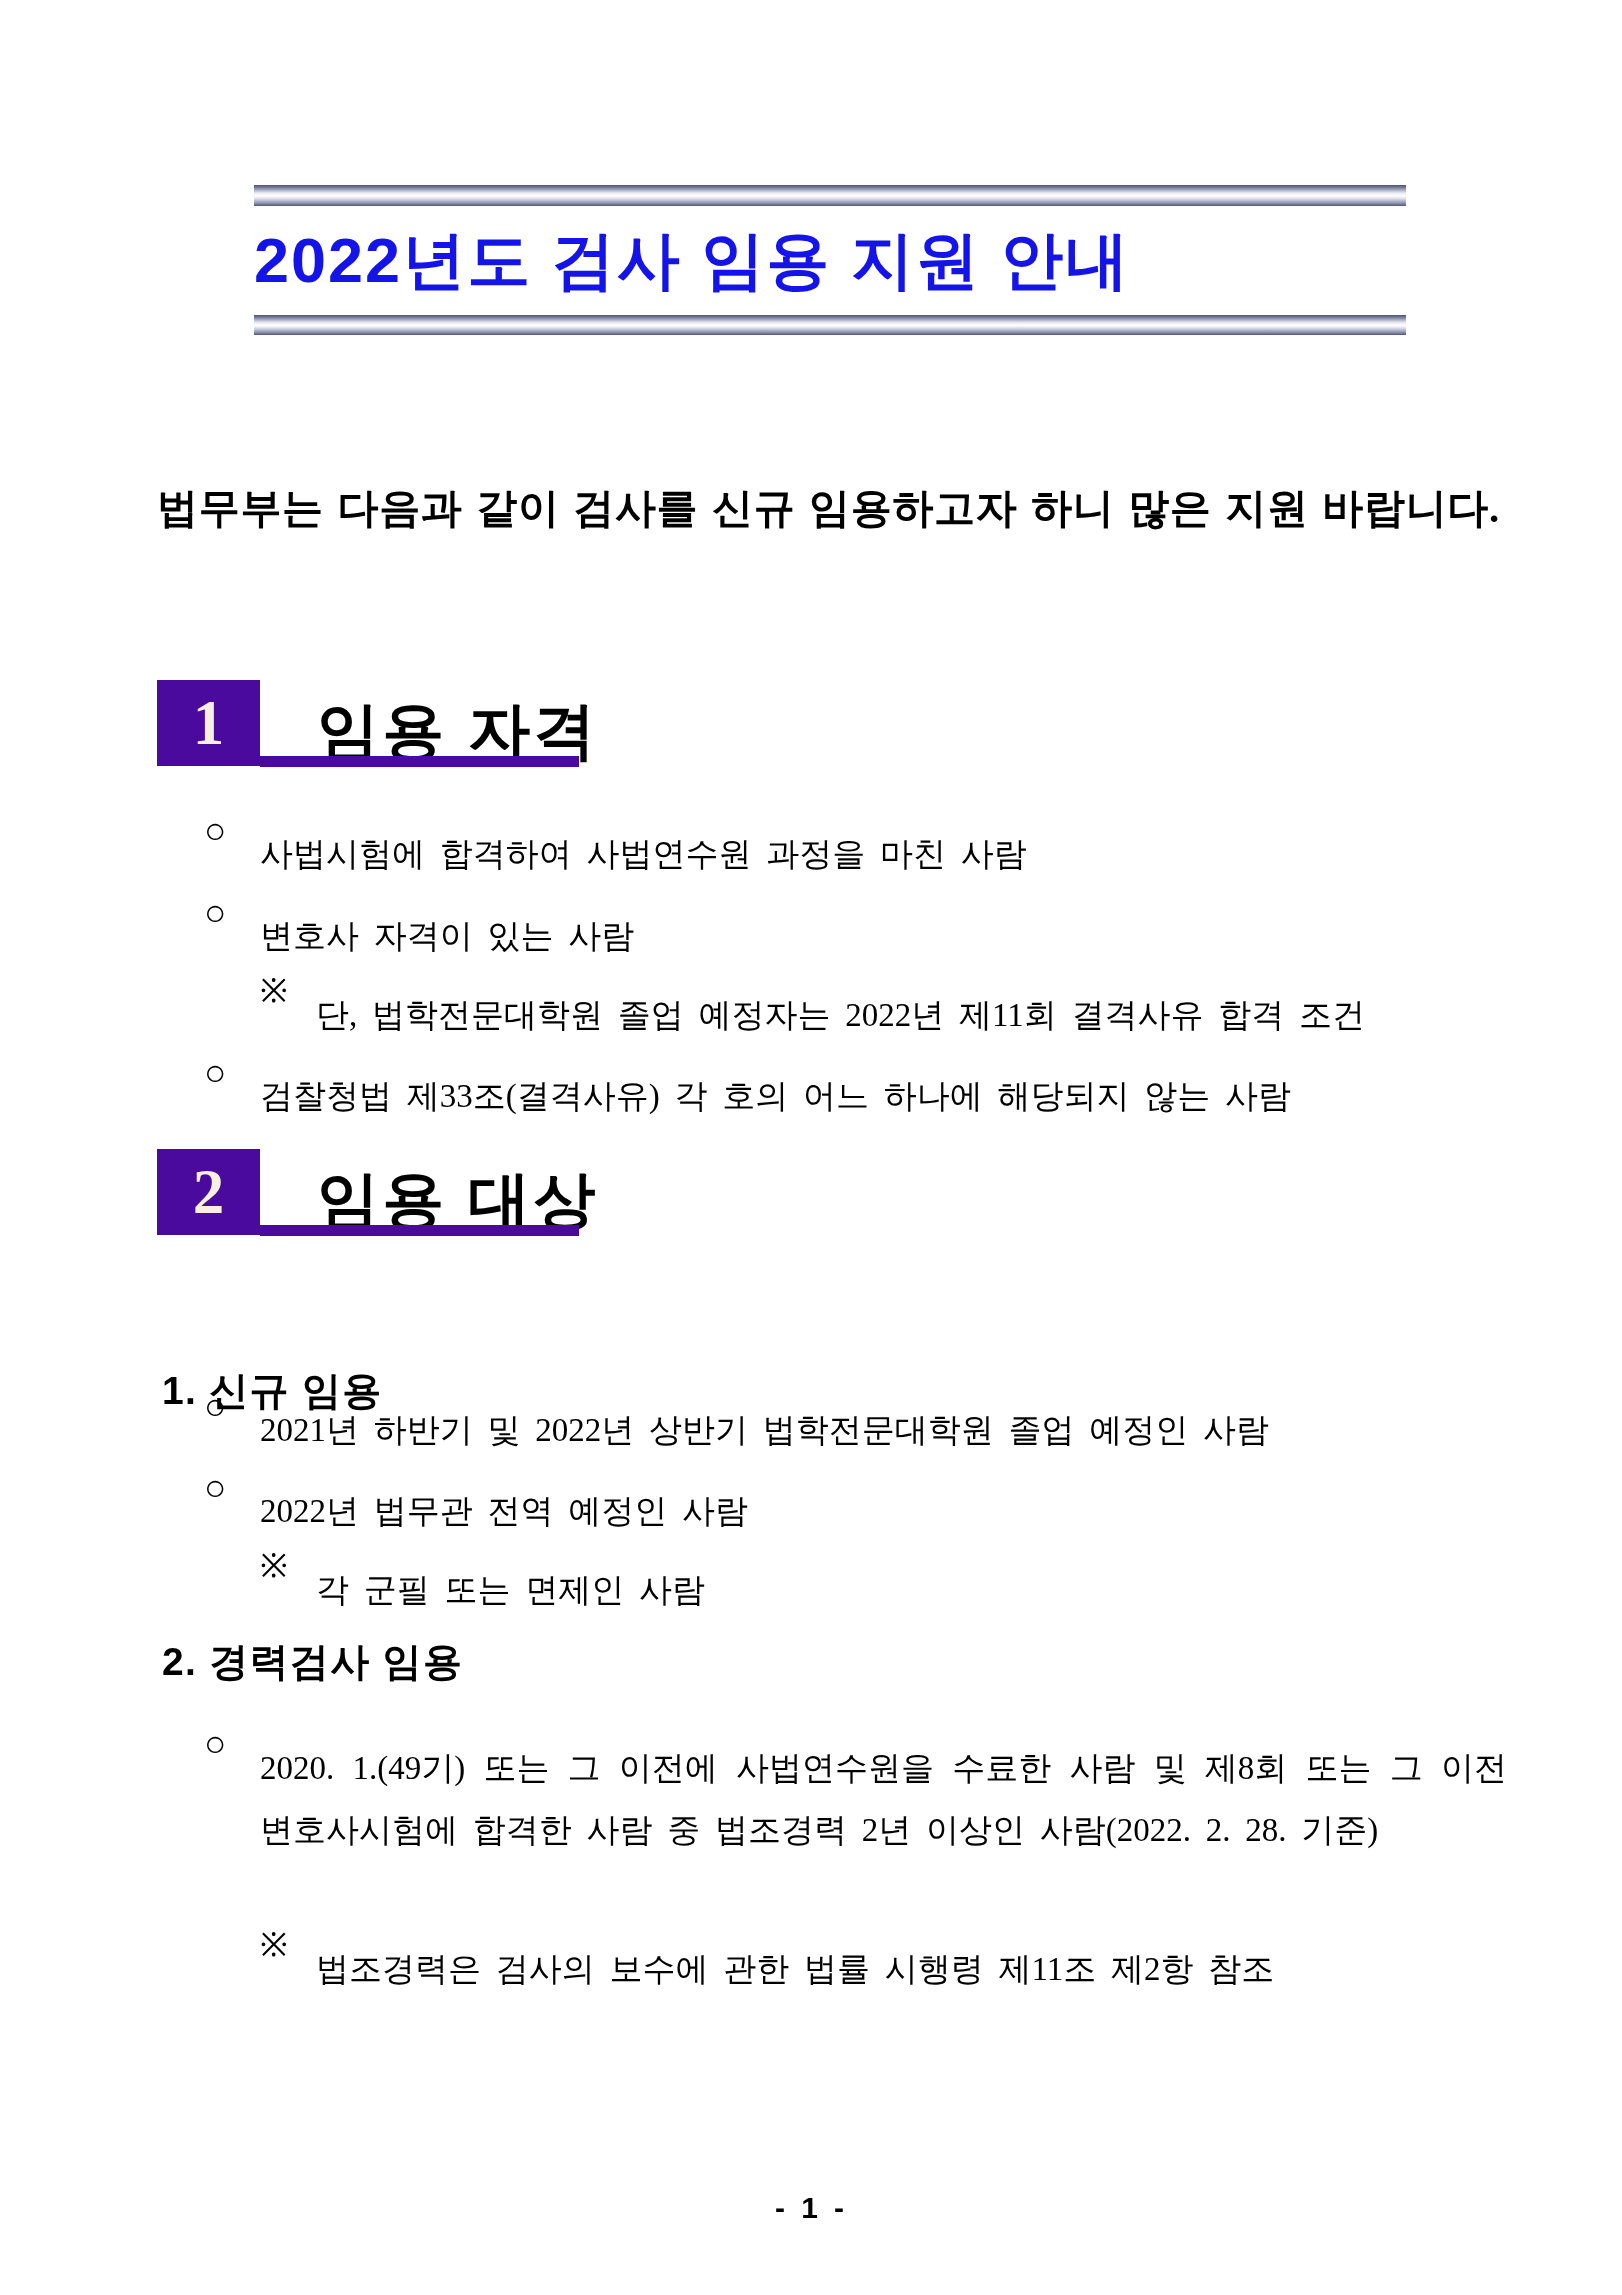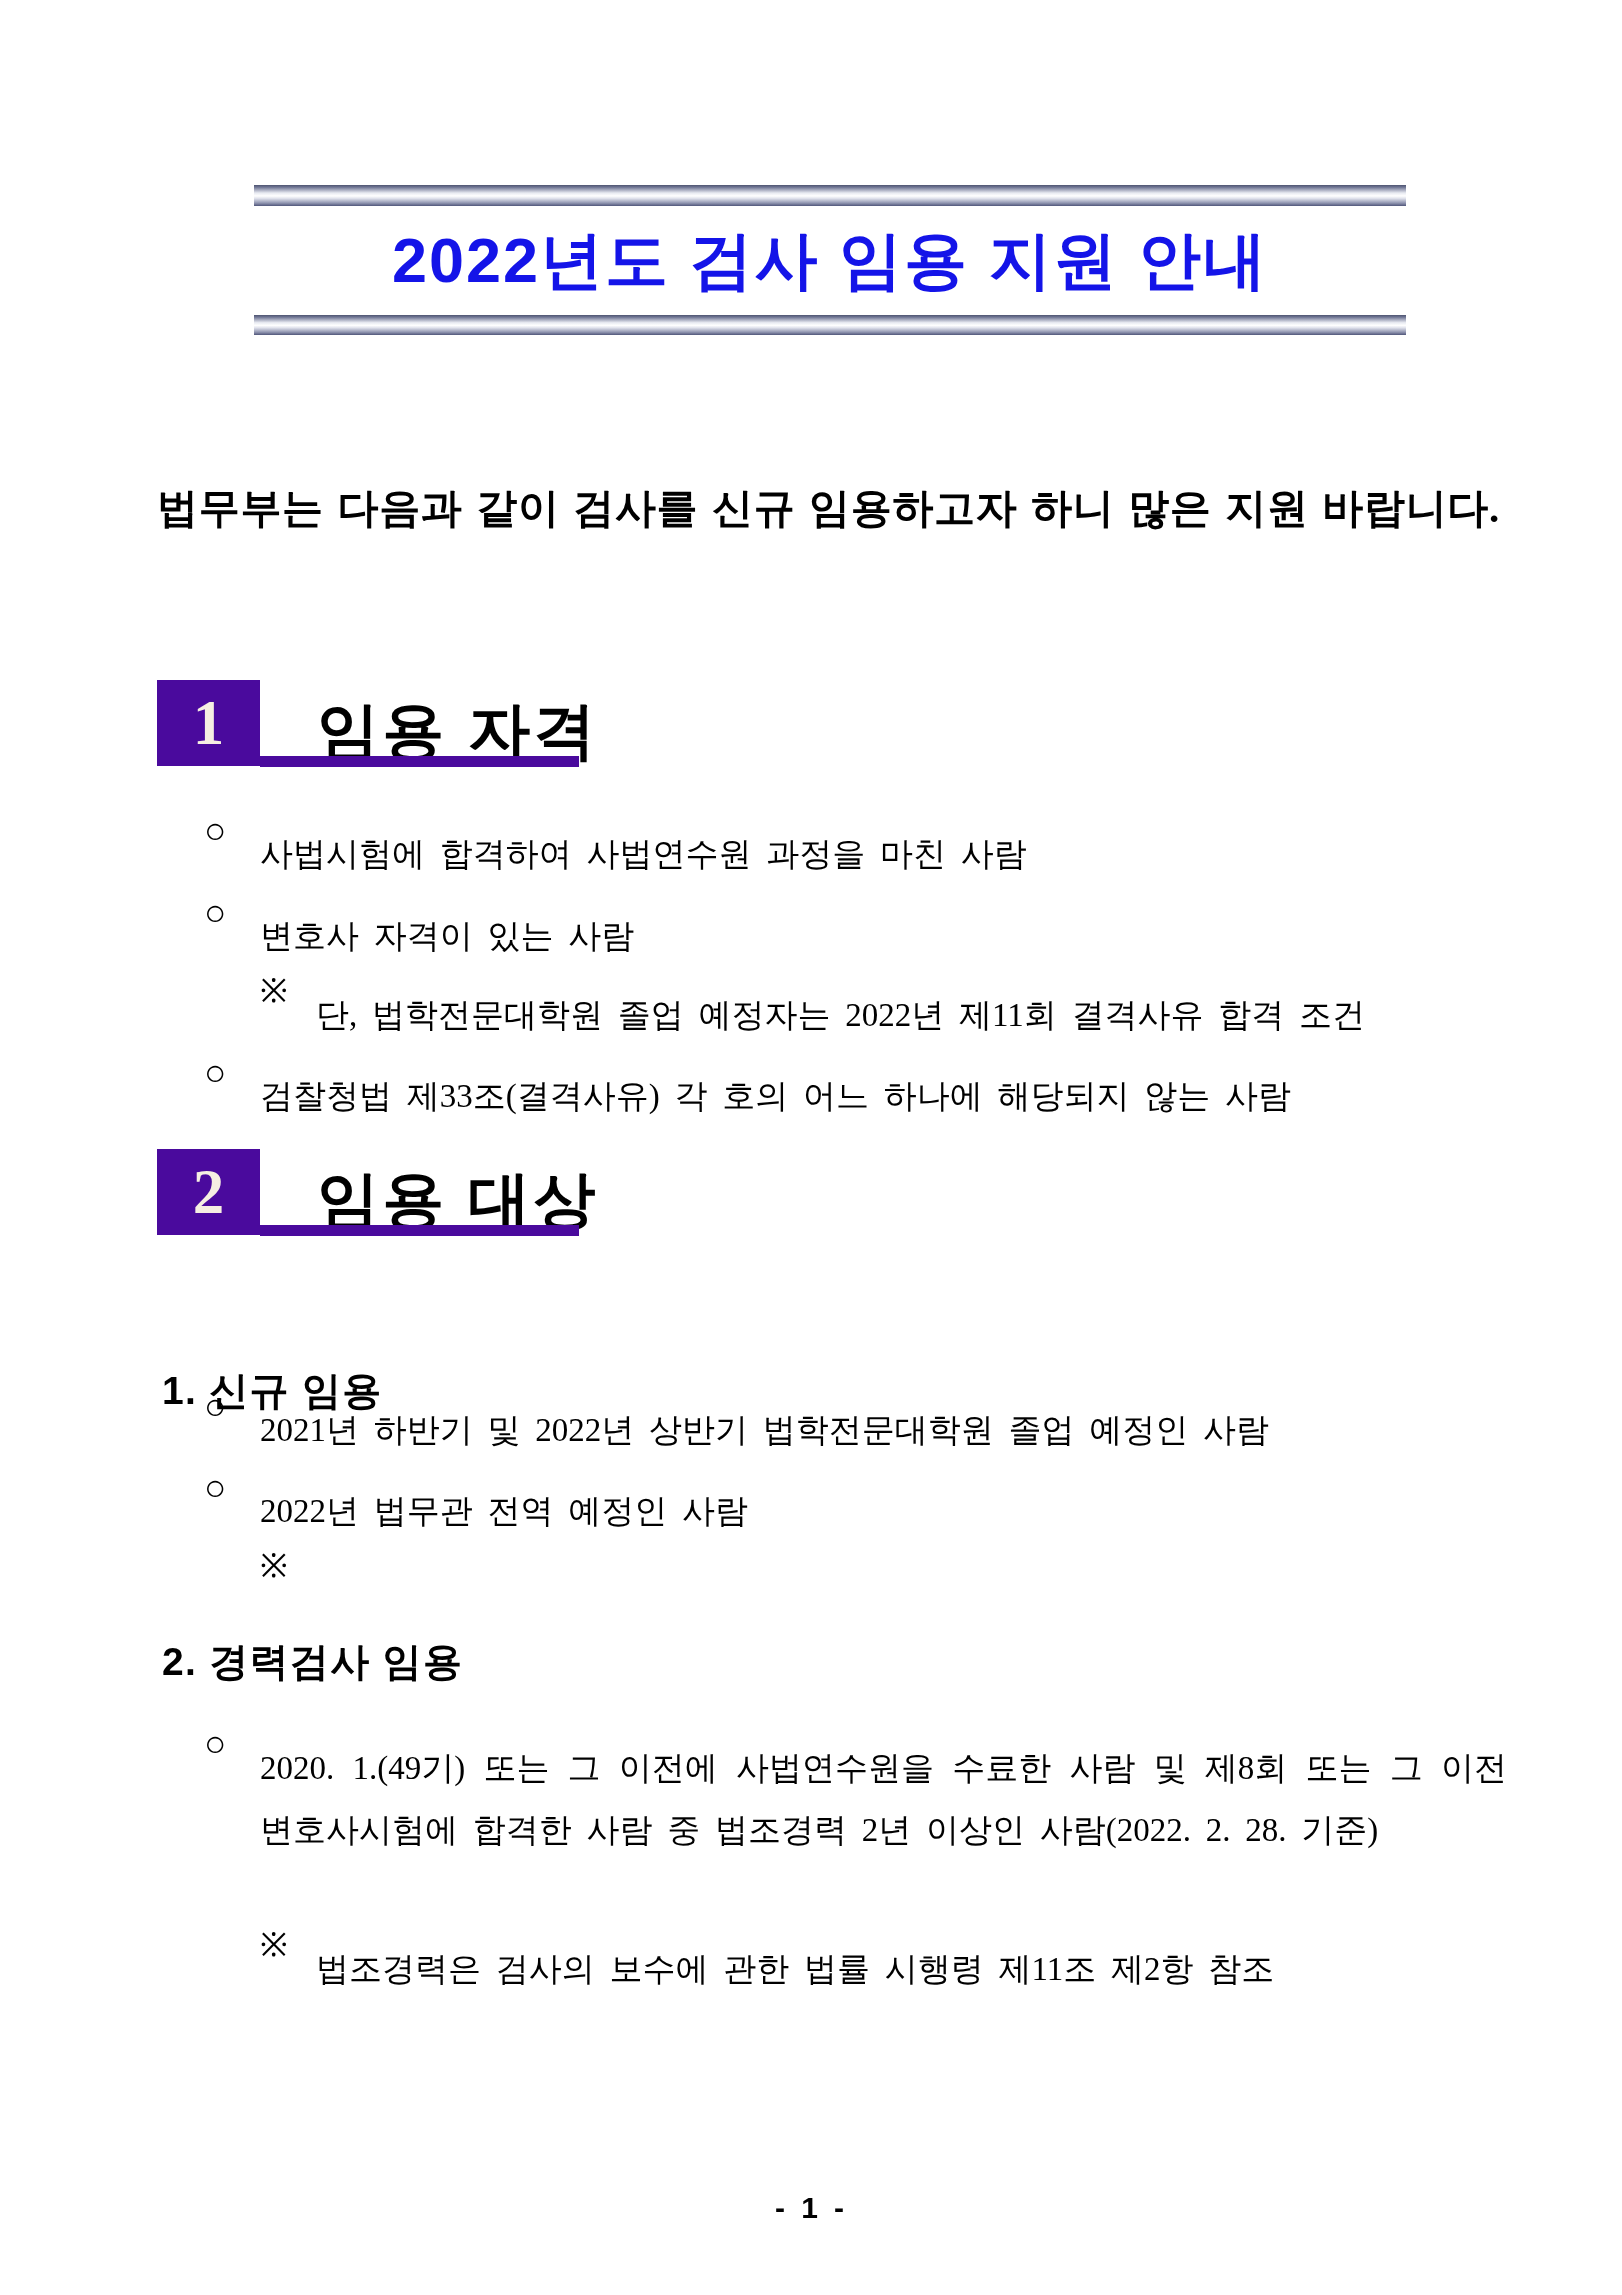--- a/index.html
+++ b/index.html
@@ -22,21 +22,21 @@
   .rule {
     width: 100%;
     background: linear-gradient(180deg,
       #4e5470 0%, #6d7392 10%, #e8eaf1 38%, #ffffff 52%,
       #e0e2ec 64%, #8f94af 86%, #50567a 100%);
   }
   .rule-top { height: 21px; }
   .rule-bottom { height: 19.6px; }
   .title-area {
     height: 109px;
-    display: flex; align-items: center; justify-content: center;
+    display: flex; align-items: center; justify-content: flex-start;
   }
   .page-title {
     font-family: "Liberation Sans", "DejaVu Sans", sans-serif;
     font-weight: bold;
     font-size: 63px;
     letter-spacing: 2px;
     color: #1414e8;
     white-space: nowrap;
   }
 
@@ -192,20 +192,21 @@
   <div class="row bullet" style="top:1386px">
     <span class="marker circle">○</span>
     <span class="text">2021년 하반기 및 2022년 상반기 법학전문대학원 졸업 예정인 사람</span>
   </div>
   <div class="row bullet" style="top:1467px">
     <span class="marker circle">○</span>
     <span class="text">2022년 법무관 전역 예정인 사람</span>
   </div>
   <div class="row note" style="top:1546px">
     <span class="marker">※</span>
+    <span class="text">각 군필 또는 면제인 사람</span>
   </div>
 
   <div class="sub-label" style="top:1635px">2. 경력검사 임용</div>
 
   <div class="row para" style="top:1713px">
     <span class="marker circle">○</span>
     <span class="text">2020. 1.(49기) 또는 그 이전에 사법연수원을 수료한 사람 및 제8회 또는 그 이전 변호사시험에 합격한 사람 중 법조경력 2년 이상인 사람(2022. 2. 28. 기준)</span>
   </div>
   <div class="row note" style="top:1925px">
     <span class="marker">※</span>

